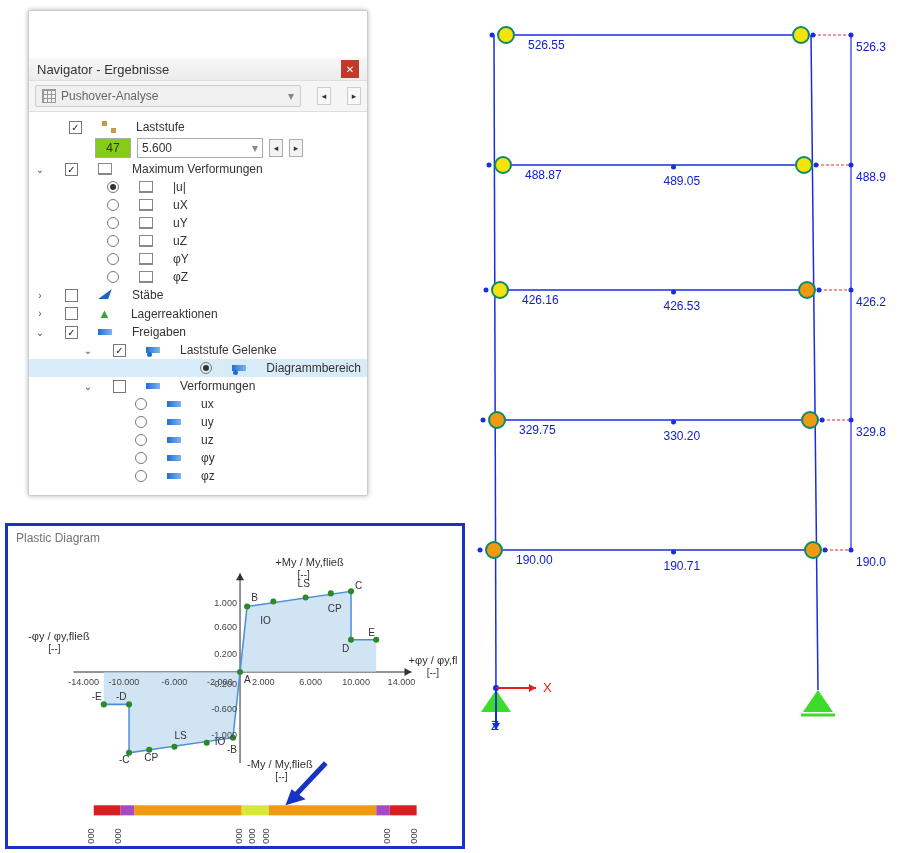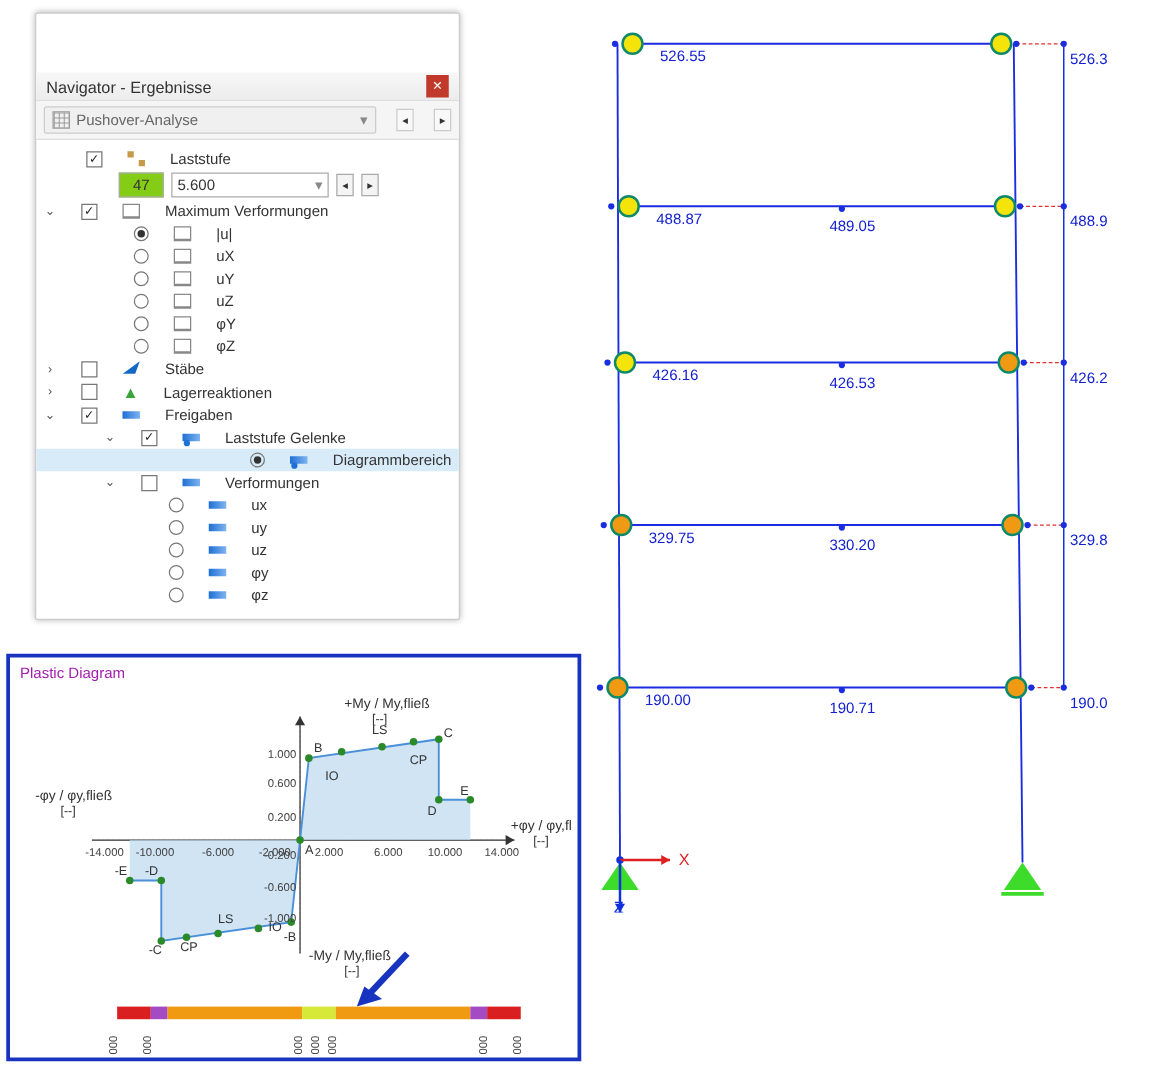--- a/index.html
+++ b/index.html
@@ -35,21 +35,21 @@
   .icon-frei { display:inline-block; width:14px; height:6px; background:linear-gradient(90deg,#1e6fd6,#7fb4ef); }
   .icon-frei.dot::after{content:"";display:inline-block;width:5px;height:5px;border-radius:50%;background:#1e6fd6;margin-left:1px;vertical-align:middle;}
 
   .stepinput { display:flex; align-items:center; gap:6px; padding: 2px 6px 2px 66px; }
   .stepinput .num { width:36px; border:1px solid #aaa; padding:2px 4px; background:#84cc16; text-align:center; }
   .stepinput .val { width:126px; border:1px solid #aaa; padding:2px 4px; background:#fff; display:flex; justify-content:space-between; align-items:center;}
   .stepbtn { width:14px; height:18px; border:1px solid #aaa; background:#f4f4f4; display:flex;align-items:center;justify-content:center;font-size:9px;cursor:pointer;}
 
   
   .plastic { position:absolute; left:5px; top:523px; width:460px; height:326px; border:3px solid #1733c0; background:#fff; }
-  .plastic-title { font-size:12px; color:#a21caf; padding:5px 8px; }
+  .plastic-title { font-size:12px; color:#737373; padding:5px 8px; }
   .plastic-canvas { position:absolute; inset:25px 5px 5px 5px; }
 
   
   .model { position:absolute; left:456px; top:10px; width:430px; height:720px; }
 </style>
 </head>
 <body>
 
 <div class="nav-panel">
   <div class="nav-title">

